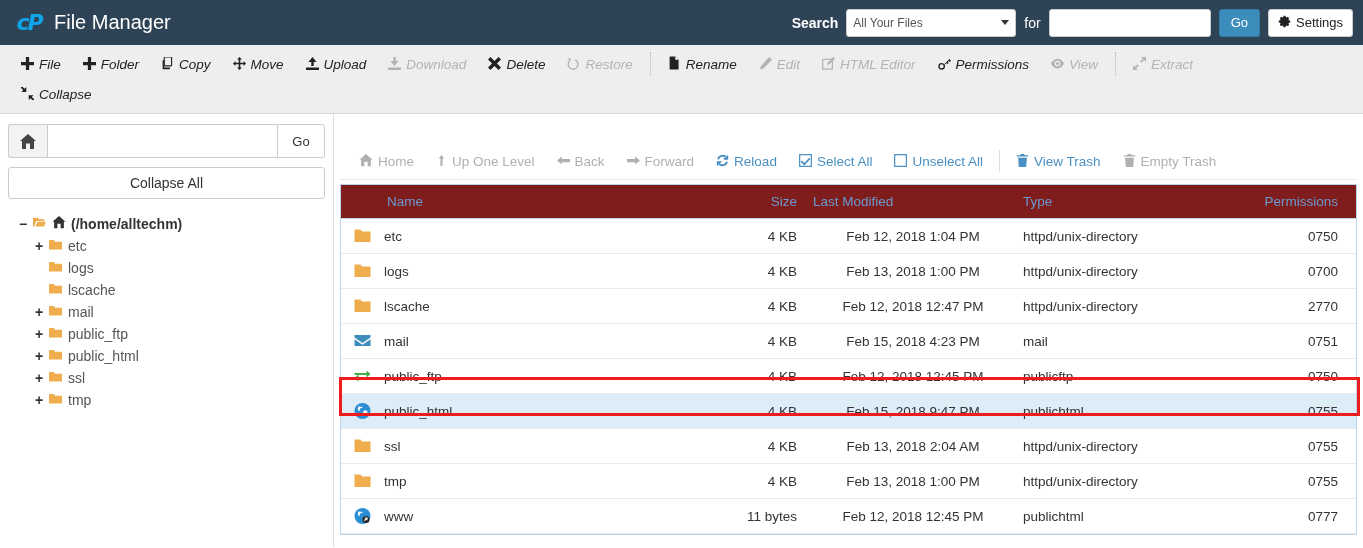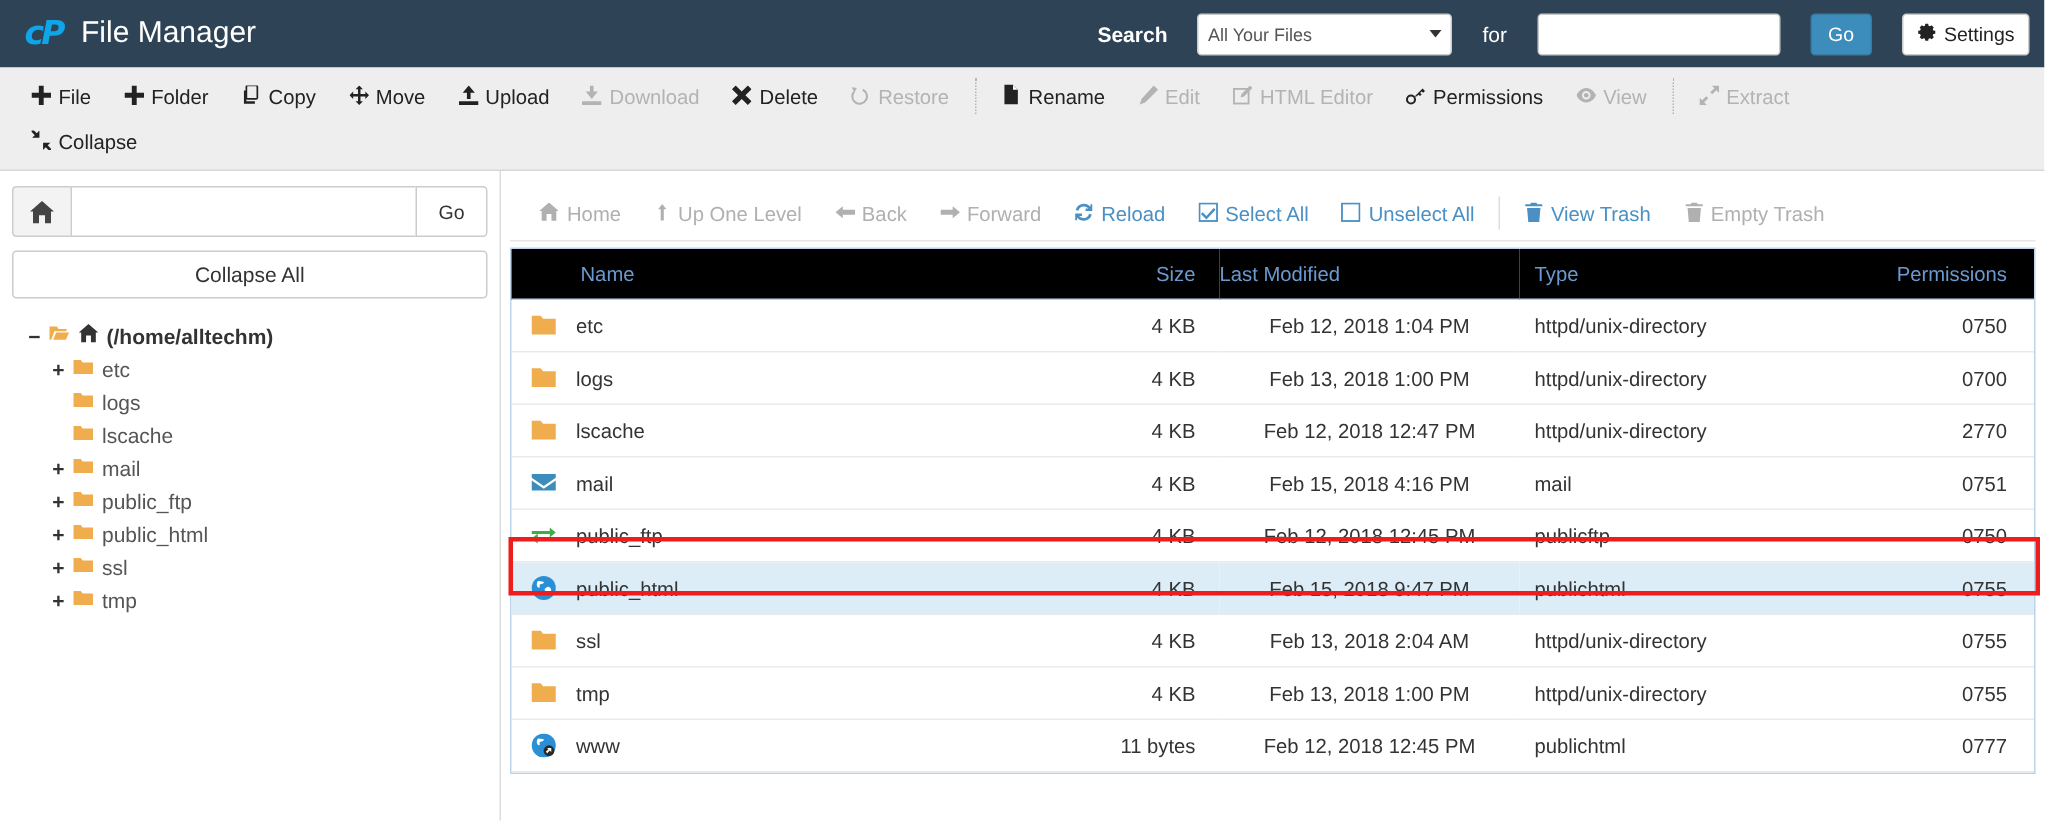--- a/index.html
+++ b/index.html
@@ -15,21 +15,21 @@
   .header{
     height:45px;background:#2e4355;display:flex;align-items:center;
     padding:0 10px 0 14px;box-sizing:border-box;
   }
   .logo{
     width:30px;height:30px;display:flex;align-items:center;justify-content:center;
     color:#0ea5e9;font-weight:bold;font-size:22px;font-style:italic;letter-spacing:-2px;
     font-family:"DejaVu Sans", sans-serif;
   }
   .app-title{color:#ffffff;font-size:20px;margin-left:10px;font-weight:400;}
-  .header-right{margin-left:auto;display:flex;align-items:center;gap:20px;}
+  .header-right{margin-left:auto;display:flex;align-items:center;gap:8px;}
   .hdr-label{color:#ffffff;font-size:14px;font-weight:bold;}
   .hdr-label.normal{font-weight:normal;}
   .select-box{
     width:170px;height:28px;background:#fff;border:1px solid #ccc;border-radius:3px;
     display:flex;align-items:center;padding:0 6px;box-sizing:border-box;
     font-size:12px;color:#555;position:relative;
   }
   .select-box .caret{margin-left:auto;border-left:4px solid transparent;border-right:4px solid transparent;border-top:5px solid #333;}
   .search-input{
     width:162px;height:28px;background:#fff;border:1px solid #ccc;border-radius:3px;
@@ -42,21 +42,21 @@
   }
   .settings-btn{
     background:#fff;border:1px solid #ccc;border-radius:3px;height:28px;padding:0 9px;
     font-size:13px;color:#222;cursor:pointer;display:flex;align-items:center;gap:5px;
     font-family:"Liberation Sans",sans-serif;
   }
   
   .toolbar{
     background:#eeeeee;border-bottom:1px solid #d7d7d7;padding:4px 0 4px 0;
   }
-  .tb-row{display:flex;align-items:center;height:30px;padding-left:10px;}
+  .tb-row{display:flex;align-items:center;height:30px;padding-left:10px;font-style:italic;}
   .tb-item{
     display:flex;align-items:center;gap:5px;padding:0 11px;height:26px;
     font-size:13.5px;color:#222;cursor:pointer;white-space:nowrap;
   }
   .tb-item.disabled{color:#b3b3b3;cursor:default;}
   .tb-div{width:0;border-left:1px dotted #b5b5b5;height:24px;margin:0 6px;}
   .tb-ico{display:inline-block;line-height:1;font-size:13px;}
   
   .main{display:flex;height:433px;}
   .sidebar{width:334px;box-sizing:border-box;border-right:1px solid #ddd;padding:10px 8px 0 8px;background:#fff;}
@@ -80,32 +80,32 @@
   }
   .tree{padding-left:8px;}
   .tnode{display:flex;align-items:center;height:22px;font-size:14px;color:#555;white-space:nowrap;}
   .tnode .exp{width:14px;text-align:center;font-weight:bold;color:#333;font-size:14px;cursor:pointer;}
   .tnode .exp.none{color:transparent;cursor:default;}
   .tnode .folder{color:#f0ad4e;font-size:13px;margin:0 5px 0 2px;}
   .tnode.root{font-weight:bold;color:#333;font-size:14px;}
   .tnode.root .home{color:#333;margin-right:5px;font-size:14px;}
   .tlabel{cursor:pointer;}
   
-  .content{flex:1;box-sizing:border-box;padding:10px 6px 0 6px;}
+  .content{flex:1;box-sizing:border-box;padding:10px 6px 0 6px;margin-top:19px;}
   .navbar{
     display:flex;align-items:center;height:36px;padding-left:8px;
     border-bottom:1px solid #e6e6e6;
   }
   .nav-item{display:flex;align-items:center;gap:5px;padding:0 11px;font-size:13.5px;color:#4a90c4;cursor:pointer;white-space:nowrap;}
   .nav-item.disabled{color:#b0b0b0;cursor:default;}
   .nav-div{border-left:1px solid #ddd;height:22px;margin:0 5px;}
   .tablewrap{border:1px solid #bcd3ea;border-top:none;margin-top:4px;position:relative;}
   table{width:100%;border-collapse:collapse;table-layout:fixed;}
   thead th{
-    background:#000000;color:#6a9ad0;font-weight:normal;font-size:13.5px;
+    background:#7f1d1d;color:#6a9ad0;font-weight:normal;font-size:13.5px;
     padding:9px 0;border-bottom:1px solid #bcd3ea;border-top:1px solid #bcd3ea;text-align:left;
   }
   th.c-name{padding-left:46px;}
   th.c-size{text-align:right;padding-right:16px;}
   th.c-mod{text-align:left;}
   th.c-type{text-align:left;padding-left:10px;}
   th.c-perm{text-align:right;padding-right:18px;}
   tbody td{padding:8px 0;font-size:13.5px;color:#333;border-bottom:1px solid #e7eaee;}
   td.c-name{padding-left:12px;}
   td.c-size{text-align:right;padding-right:16px;}
@@ -461,21 +461,21 @@
                   <span class="ficon">
                     <svg width="17" height="16" viewBox="0 0 16 16">
                       <path fill="#3c8dbc" d="M0 2h16v2.5L8 10 0 4.5z"></path>
                       <path fill="#3c8dbc" d="M0 6.3l8 5.5 8-5.5V13H0z"></path>
                     </svg>
                   </span>
                   <span>mail</span>
                 </span>
               </td>
               <td class="c-size">4 KB</td>
-              <td class="c-mod">Feb 15, 2018 4:16 PM</td>
+              <td class="c-mod">Feb 15, 2018 4:23 PM</td>
               <td class="c-type">mail</td>
               <td class="c-perm">0751</td>
             </tr>
             <tr class="">
               <td class="c-name">
                 <span class="namecell">
                   <span class="ficon">
                     <svg width="17" height="16" viewBox="0 0 16 16">
                       <path fill="#3fae49" d="M0 5h12V2.6L16 6l-4 3.4V7H0z"></path>
                       <path fill="#3fae49" d="M16 11H4v2.4L0 10l4-3.4V9h12z"></path>

